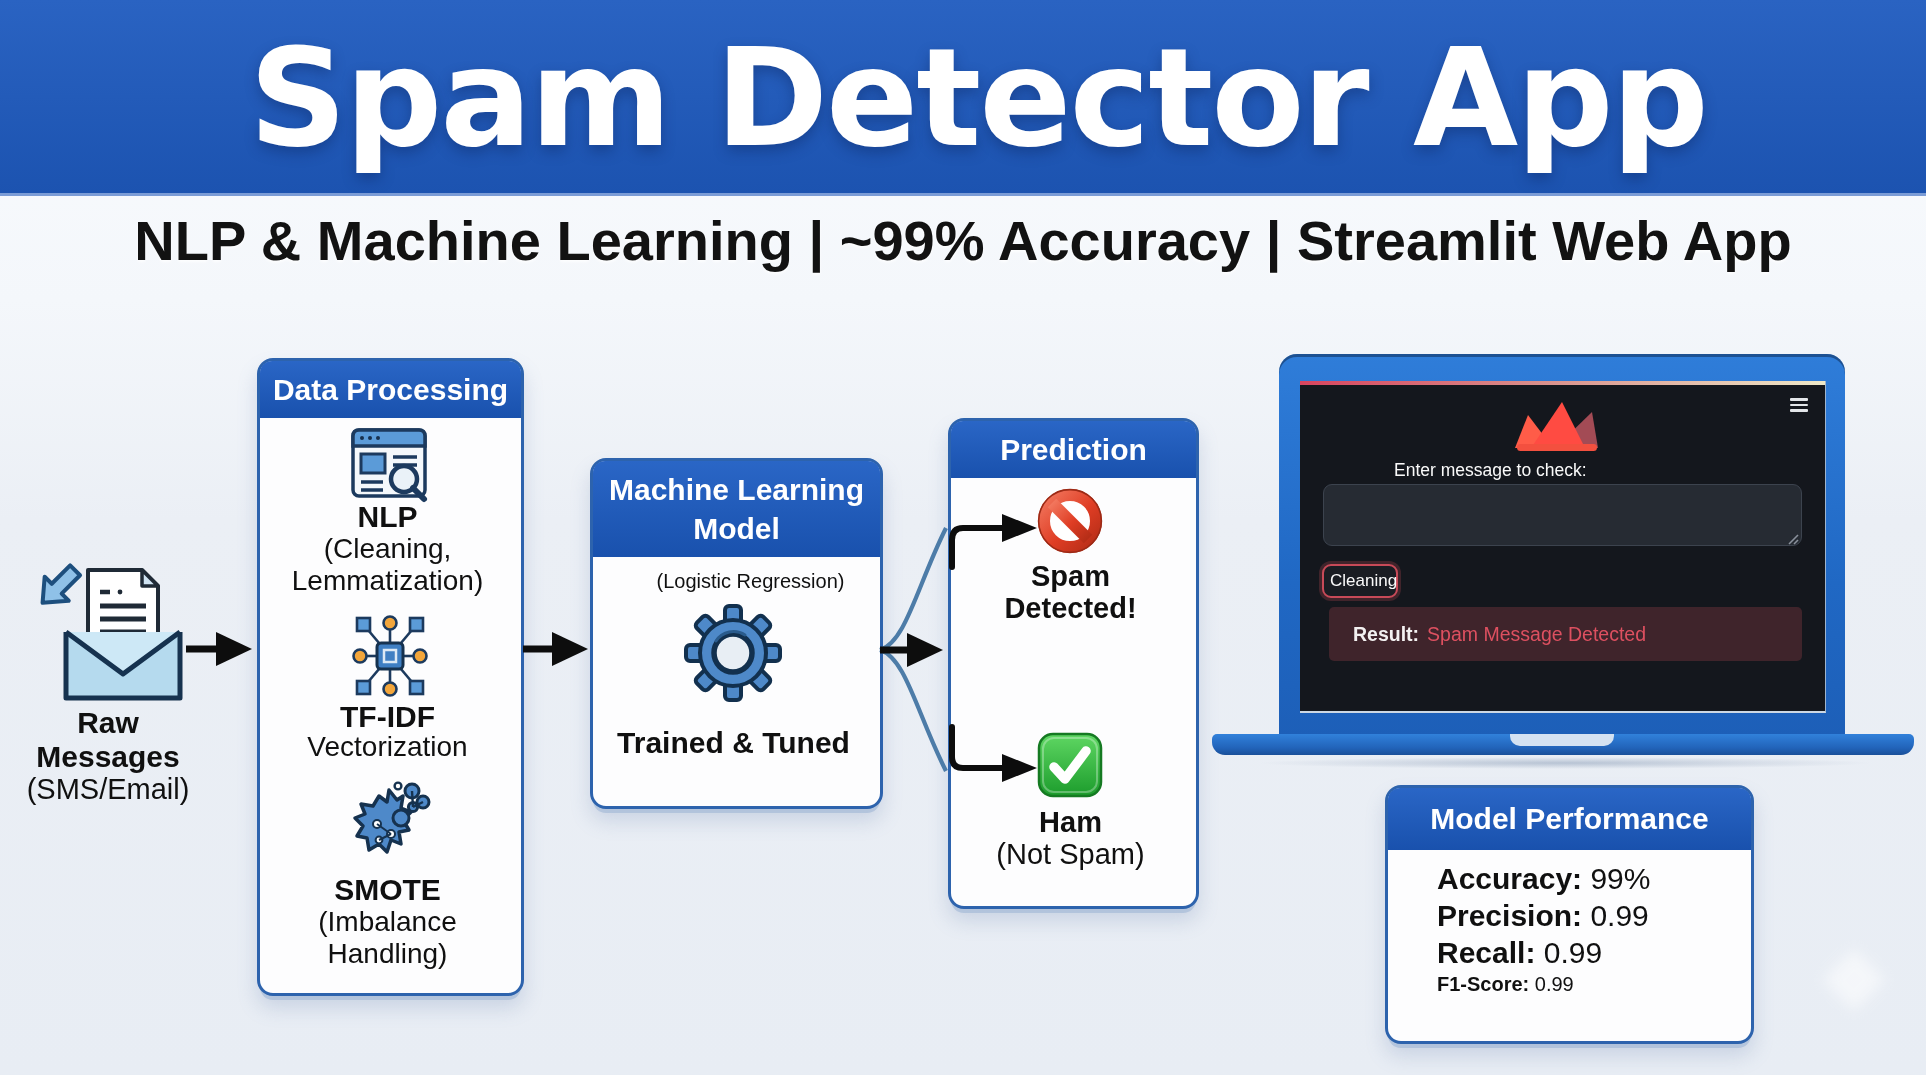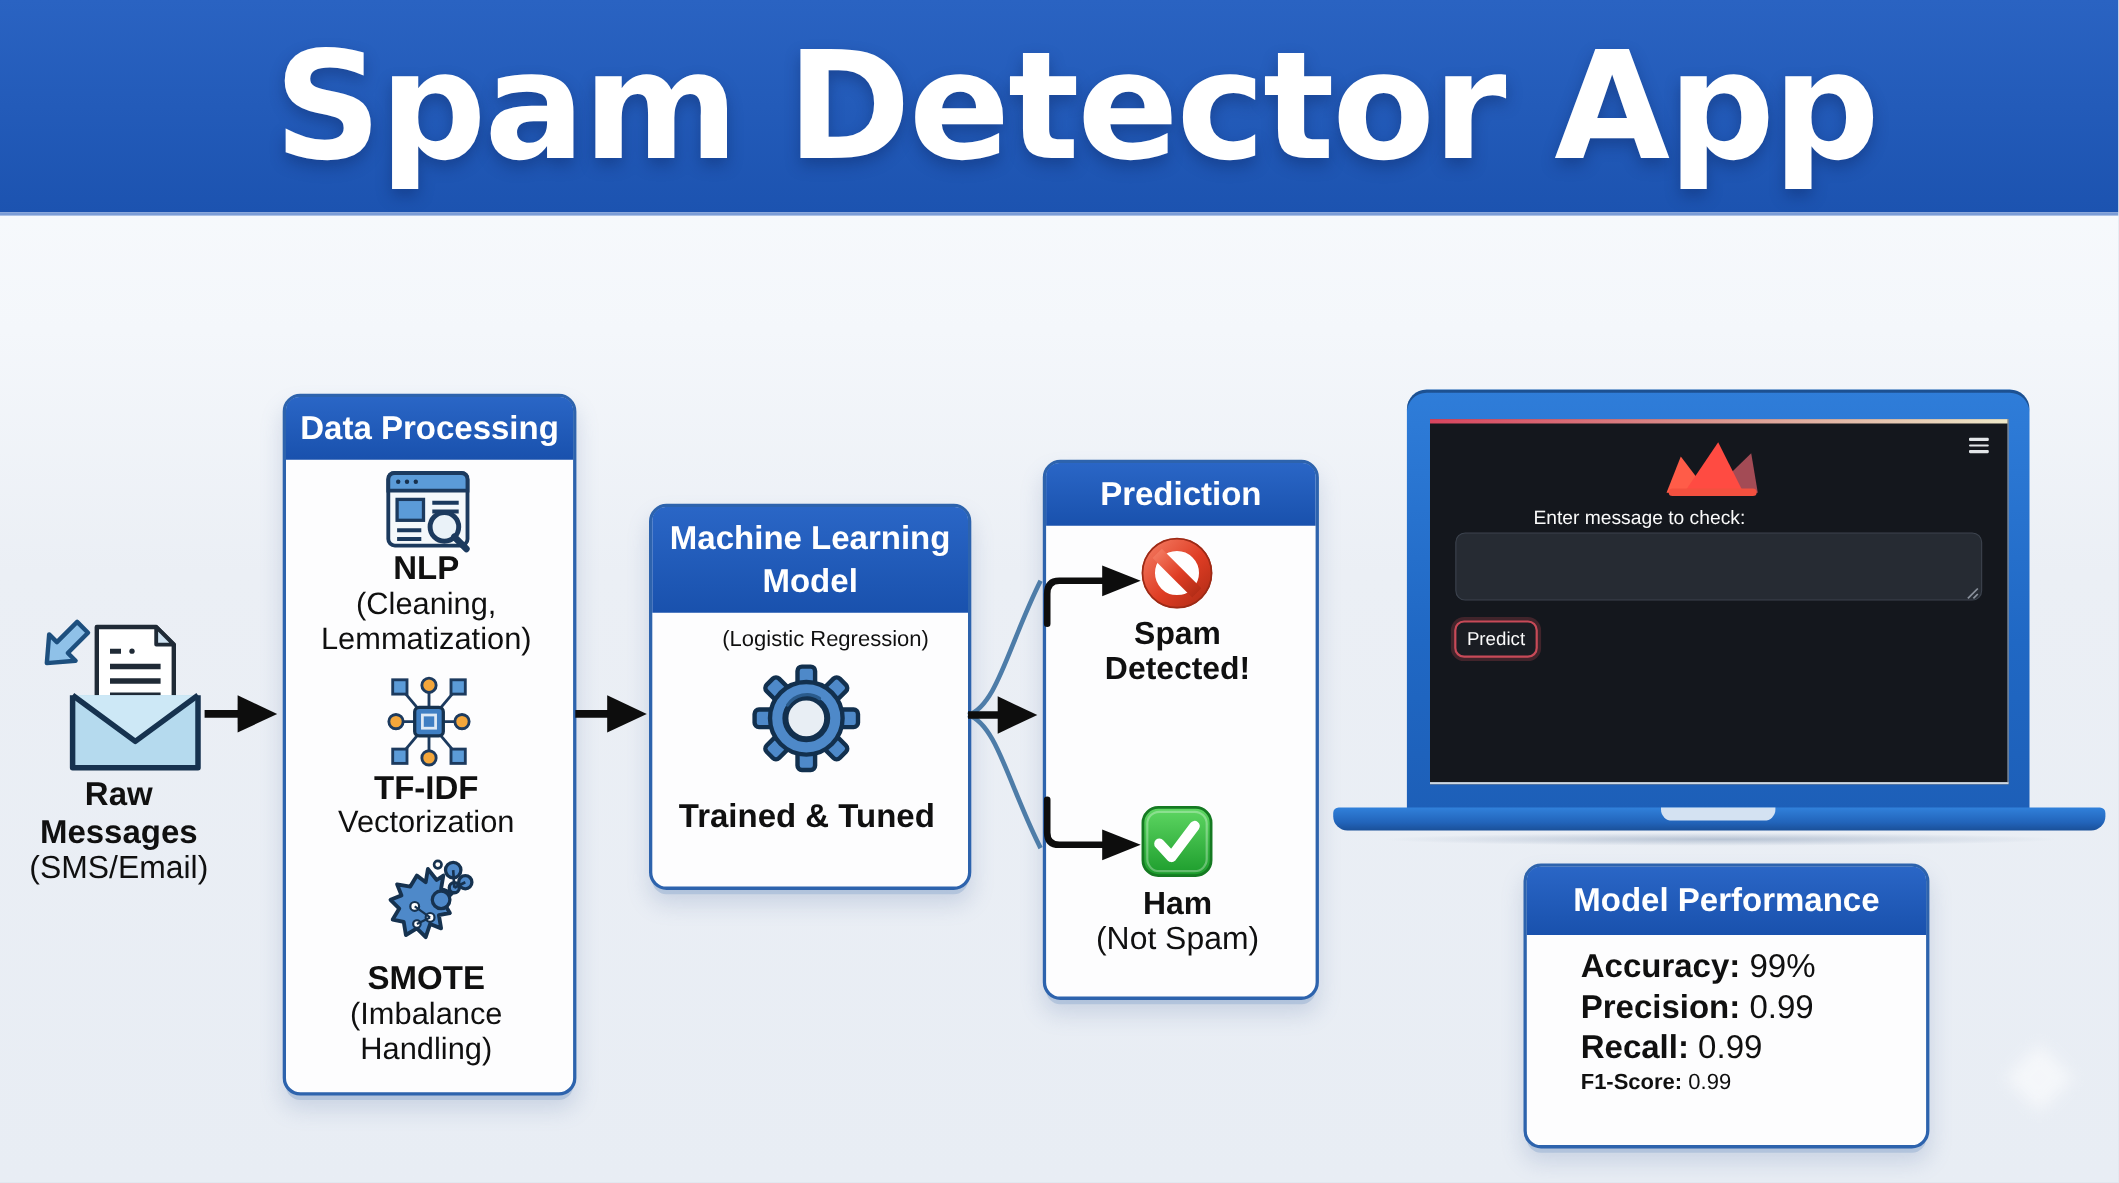--- a/index.html
+++ b/index.html
@@ -54,20 +54,21 @@
   svg{display:block;}
   .overlay{left:0;top:0;z-index:40;pointer-events:none;}
 </style>
 </head>
 <body>
 
 <div class="stage">
 
   <div class="abs banner"></div>
   <div class="abs banner-title">Spam Detector App</div>
+  <div class="abs subtitle">NLP &amp; Machine Learning | ~99% Accuracy | Streamlit Web App</div>
 
   <svg class="abs" style="left:26px;top:558px;" width="170" height="152" viewBox="0 0 170 152">
     <g transform="rotate(45 30 30)">
       <path d="M24,4 h14 v26 h10 l-17,20 -17,-20 h10 z" fill="#8fc1e8" stroke="#1d4f7e" stroke-width="4" stroke-linejoin="round"></path>
     </g>
     <path d="M62,12 L116,12 L132,28 L132,108 L62,108 Z" fill="#ffffff" stroke="#1f2a36" stroke-width="4" stroke-linejoin="round"></path>
     <path d="M116,12 L116,28 L132,28 Z" fill="#cfe3f2" stroke="#1f2a36" stroke-width="3.5" stroke-linejoin="round"></path>
     <line x1="74" y1="34" x2="84" y2="34" stroke="#1f2a36" stroke-width="4.5"></line>
     <circle cx="94" cy="34" r="2.4" fill="#1f2a36"></circle>
     <line x1="74" y1="48" x2="120" y2="48" stroke="#1f2a36" stroke-width="5"></line>
@@ -233,21 +234,24 @@
     <div></div>
       <div></div>
       <div></div>
   </div>
   <div class="abs app-label">Enter message to check:</div>
   <textarea class="abs app-textarea" readonly="" style=""></textarea>
   <svg class="abs" style="left:1786px;top:532px;" width="13" height="13" viewBox="0 0 13 13">
     <line x1="3" y1="12" x2="12" y2="3" stroke="#8a919c" stroke-width="1.6"></line>
     <line x1="8" y1="12" x2="12" y2="8" stroke="#8a919c" stroke-width="1.6"></line>
   </svg>
-  <button class="abs predict-btn">Predict</button>
+  <button class="abs predict-btn">Cleaning</button>
+  <div class="abs result-bar">
+    <span class="lab">Result:</span><span class="val">Spam Message Detected</span>
+  </div>
   <div class="abs base"></div>
   <div class="abs notch"></div>
   <div class="abs base-shadow"></div>
 
   <div class="abs panel" style="left:1385px;top:785px;width:363px;height:253px;">
     <div class="panel-header" style="height:62px;line-height:62px;font-size:30px;">Model Performance</div>
   </div>
   <div class="abs" style="left:1437px;top:862px;font-size:30px;color:#101010;">
     <span class="b">Accuracy:</span>
     <span>99%</span>

